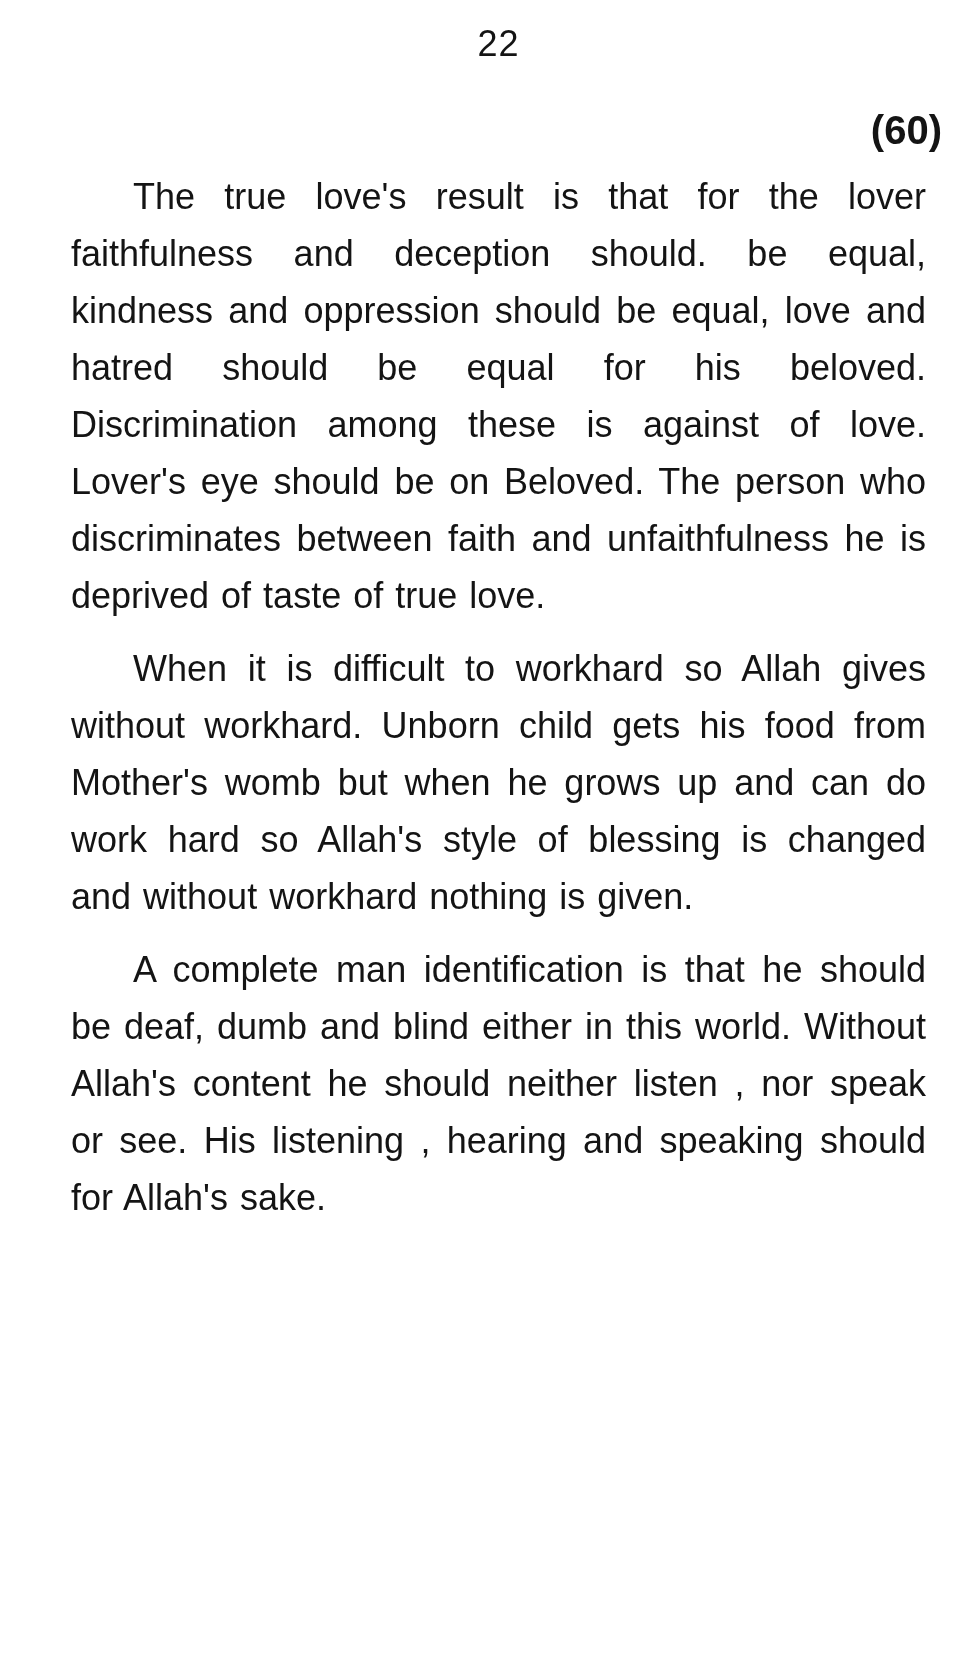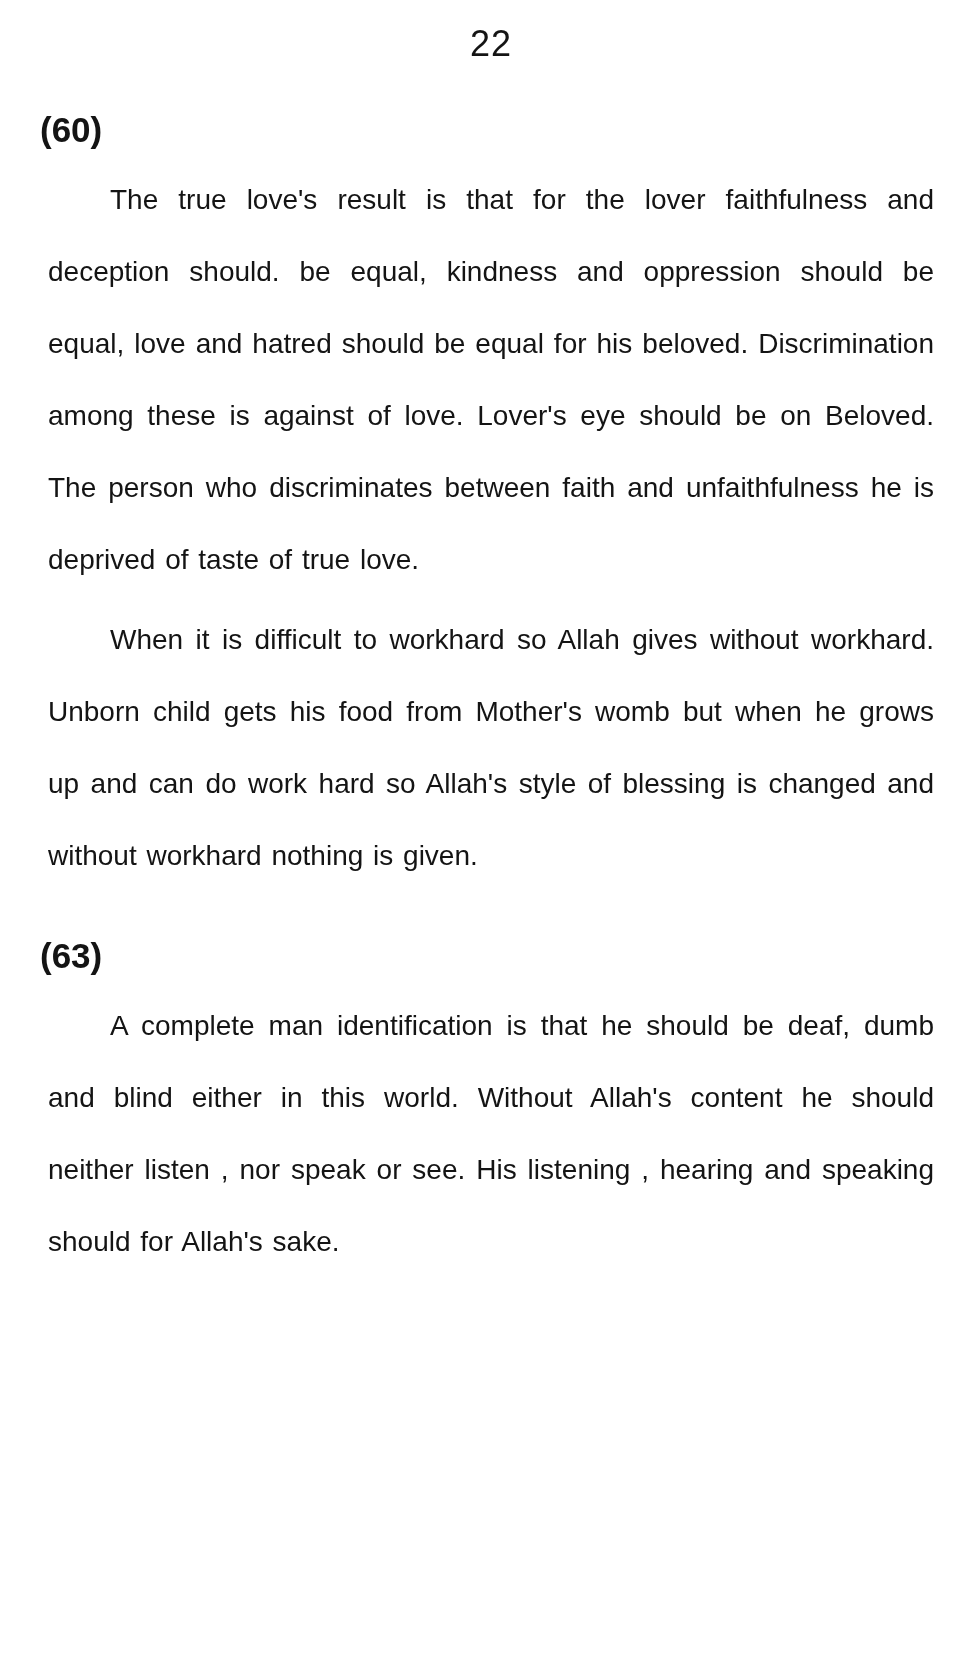--- a/index.html
+++ b/index.html
@@ -11,46 +11,46 @@
     width: 960px;
     height: 1653px;
     overflow: hidden;
     font-family: "Liberation Sans", sans-serif;
     color: #141414;
   }
   .page {
     box-sizing: border-box;
     width: 960px;
     height: 1653px;
-    padding: 22px 18px 0 40px;
+    padding: 22px 18px 0 55px;
     background: #ffffff;
   }
   .page-number {
     text-align: center;
     font-size: 36px;
     line-height: 44px;
     letter-spacing: 1px;
     margin: 0 0 4px 0;
   }
   .section-heading {
-    text-align: left;
+    text-align: right;
     font-weight: bold;
-    font-size: 35px;
+    font-size: 40px;
     line-height: 44px;
     margin: 42px 0 12px 0;
   }
   .section:first-of-type .section-heading {
     margin-top: 44px;
   }
   .body-para {
-    font-size: 28px;
-    line-height: 72px;
+    font-size: 36px;
+    line-height: 57px;
     text-align: justify;
     text-indent: 62px;
-    margin: 8px;
+    margin: 16px;
     word-spacing: 2px;
   }
   .body-para + .body-para {
     margin-top: 0;
   }
 </style>
 </head>
 <body>
 
 <div class="page">
@@ -61,17 +61,16 @@
     <div class="section-heading">(60)</div>
     <p class="body-para">The true love's result is that for the lover faithfulness and deception should. be equal, kindness and oppression should be equal, love and hatred should be equal for his beloved. Discrimination among these is against of love. Lover's eye should be on Beloved. The person who discriminates between faith and unfaithfulness he is deprived of taste of true love.</p>
   </div>
 
 
   <div class="section">
     <p class="body-para">When it is difficult to workhard so Allah gives without workhard. Unborn child gets his food from Mother's womb but when he grows up and can do work hard so Allah's style of blessing is changed and without workhard nothing is given.</p>
   </div>
 
   <div class="section">
-    <div class="section-heading">(63)</div>
     <p class="body-para">A complete man identification is that he should be deaf, dumb and blind either in this world. Without Allah's content he should neither listen , nor speak or see. His listening , hearing and speaking should for Allah's sake.</p>
   </div>
 
 </div>
 
 </body></html>

